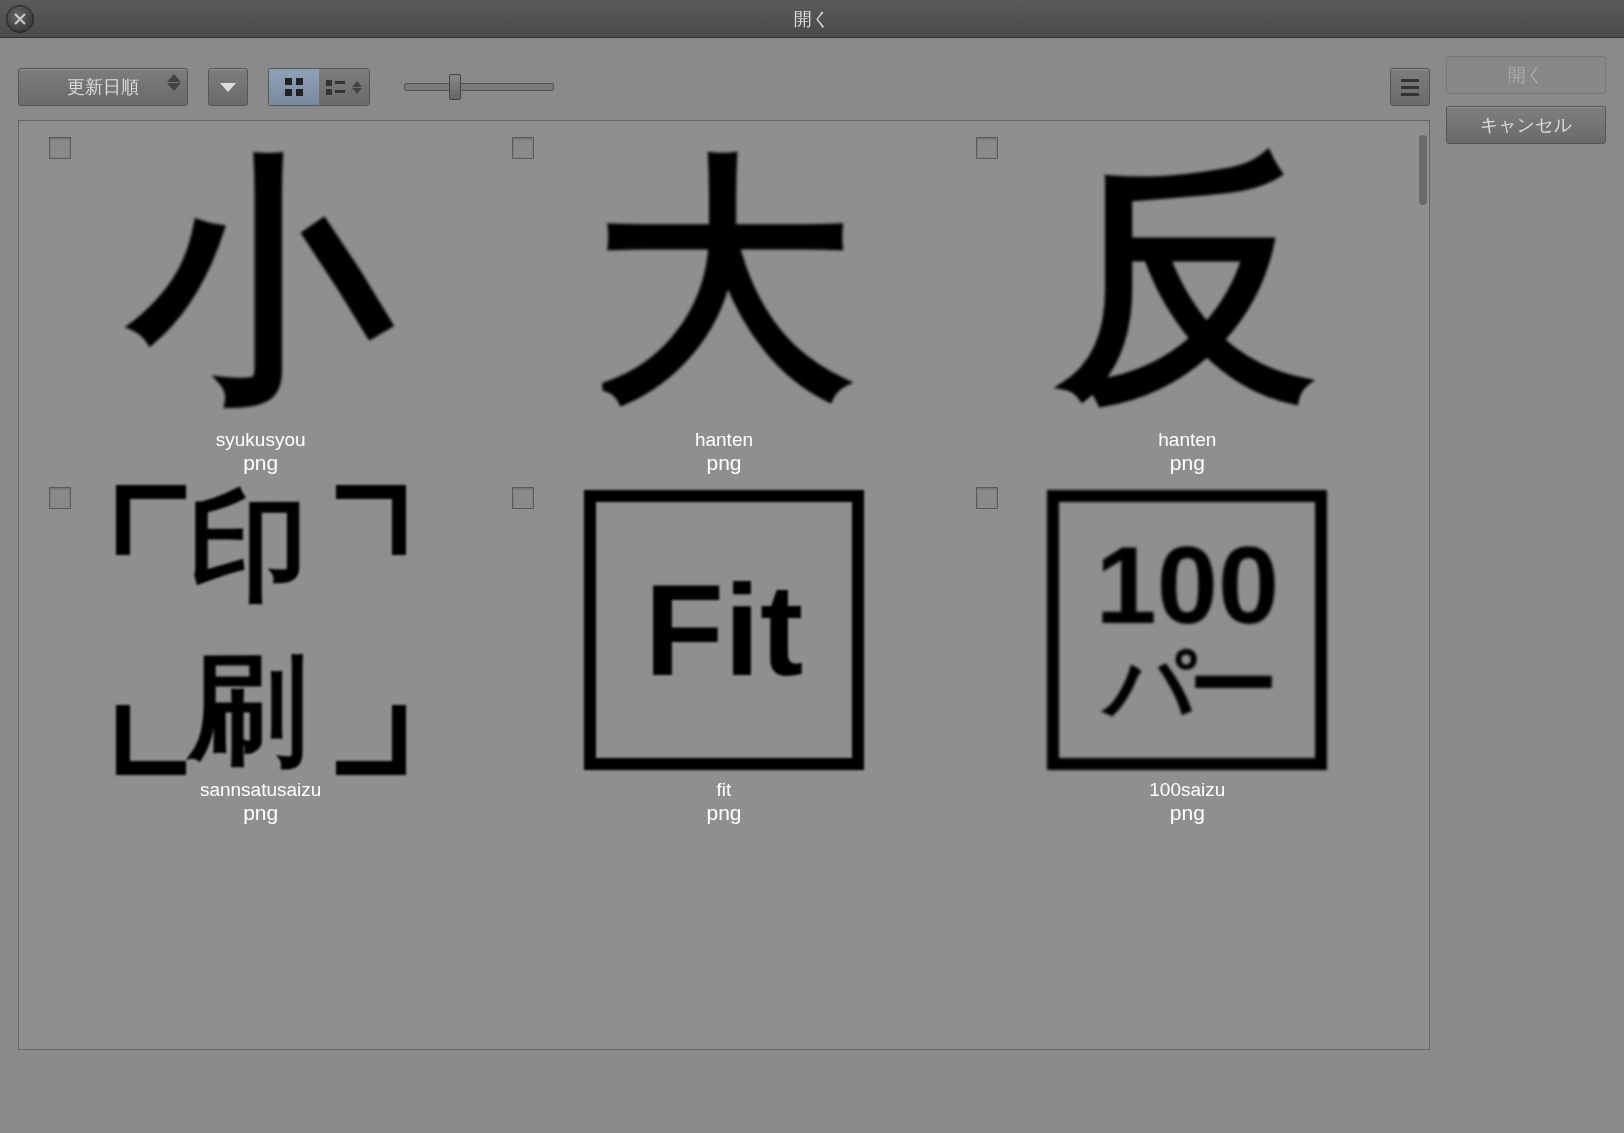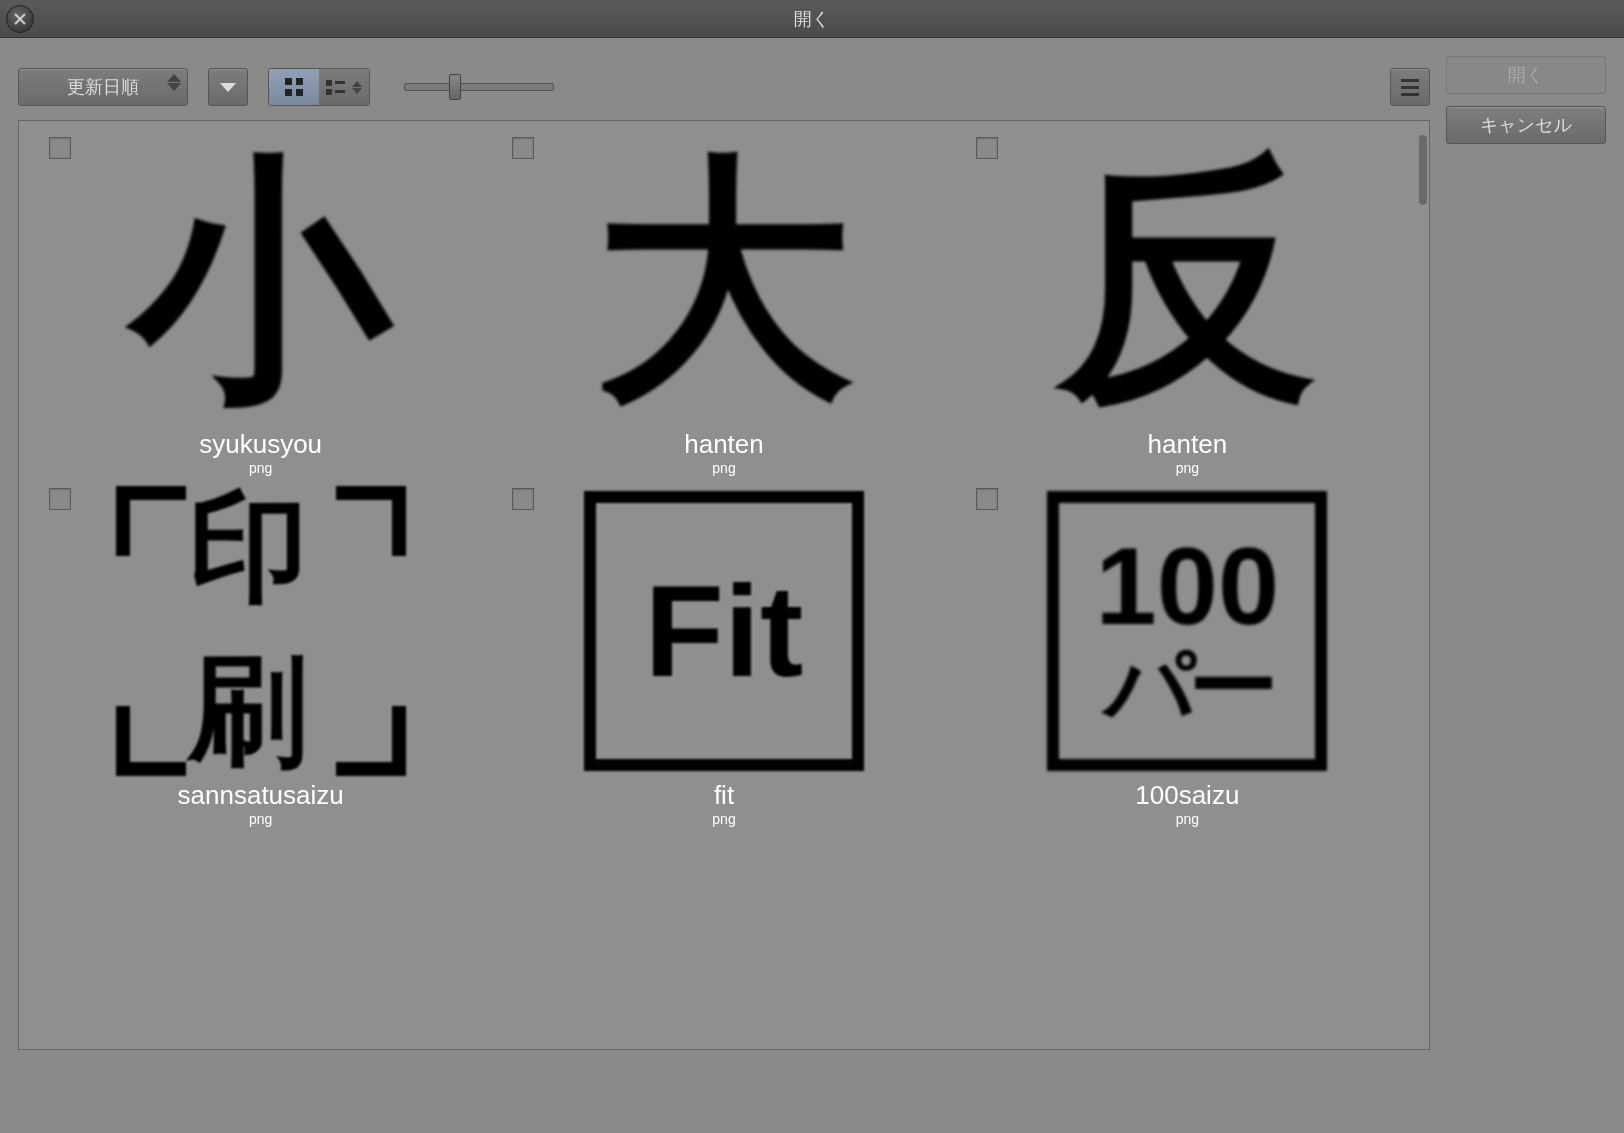--- a/index.html
+++ b/index.html
@@ -355,26 +355,26 @@
       position: absolute;
       top: 50%; left: 50%;
       transform: translate(-50%, -50%);
       font-size: 120px;
       font-weight: 900;
       color: #0a0a0a;
     }
     .file-label {
       text-align: center;
       color: #fff;
-      font-size: 26px;
+      font-size: 19px;
       margin-top: 4px;
     }
     .file-ext {
       color: #fff;
-      font-size: 14px;
+      font-size: 21px;
     }
     .scrollbar-thumb-v {
       position: absolute;
       right: 2px;
       top: 14px;
       width: 8px;
       height: 70px;
       background: #6a6a6a;
       border-radius: 4px;
     }

